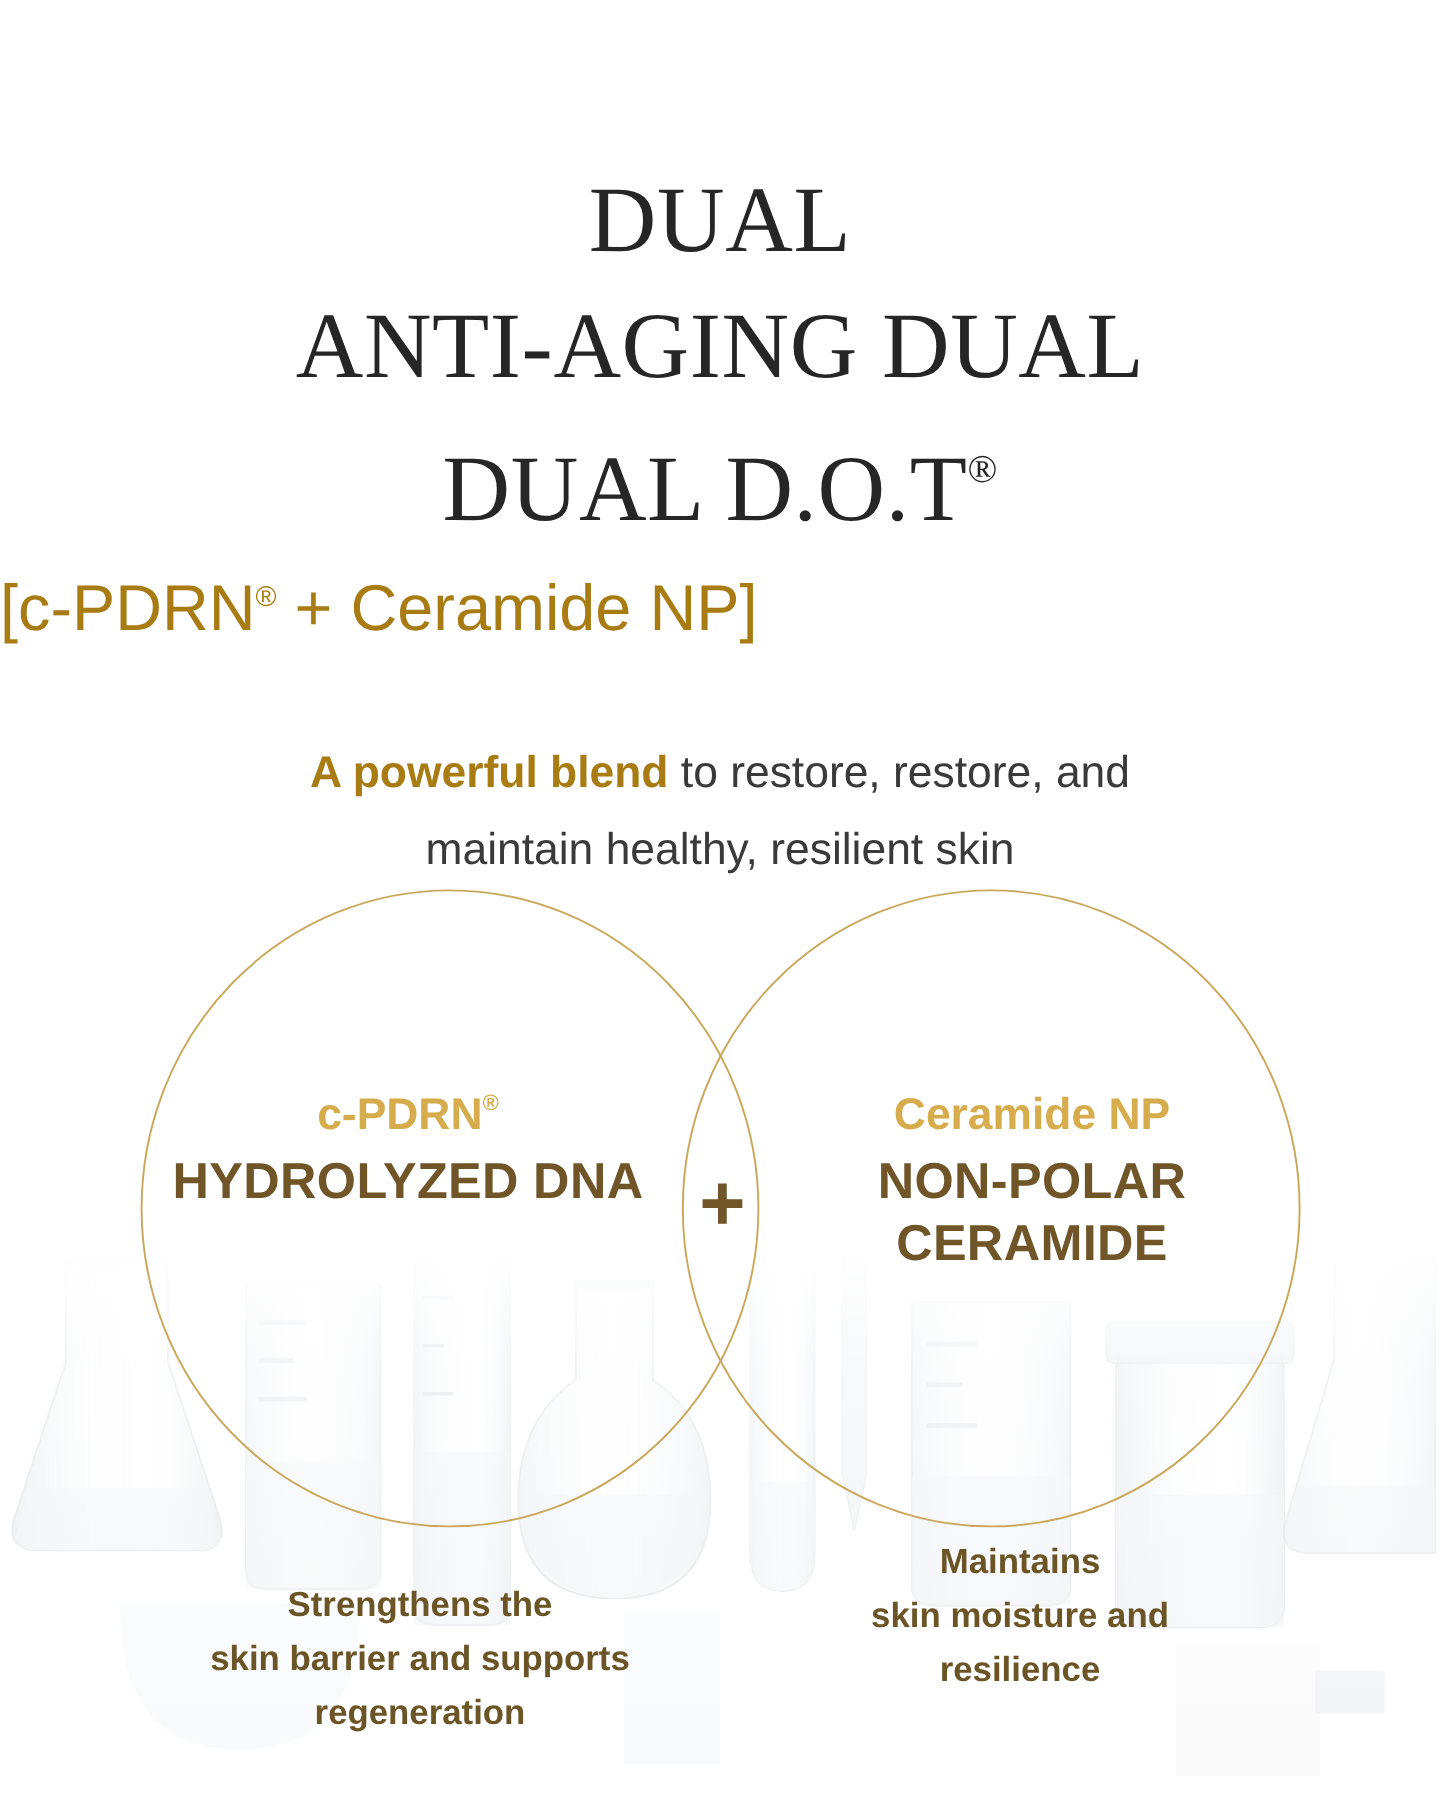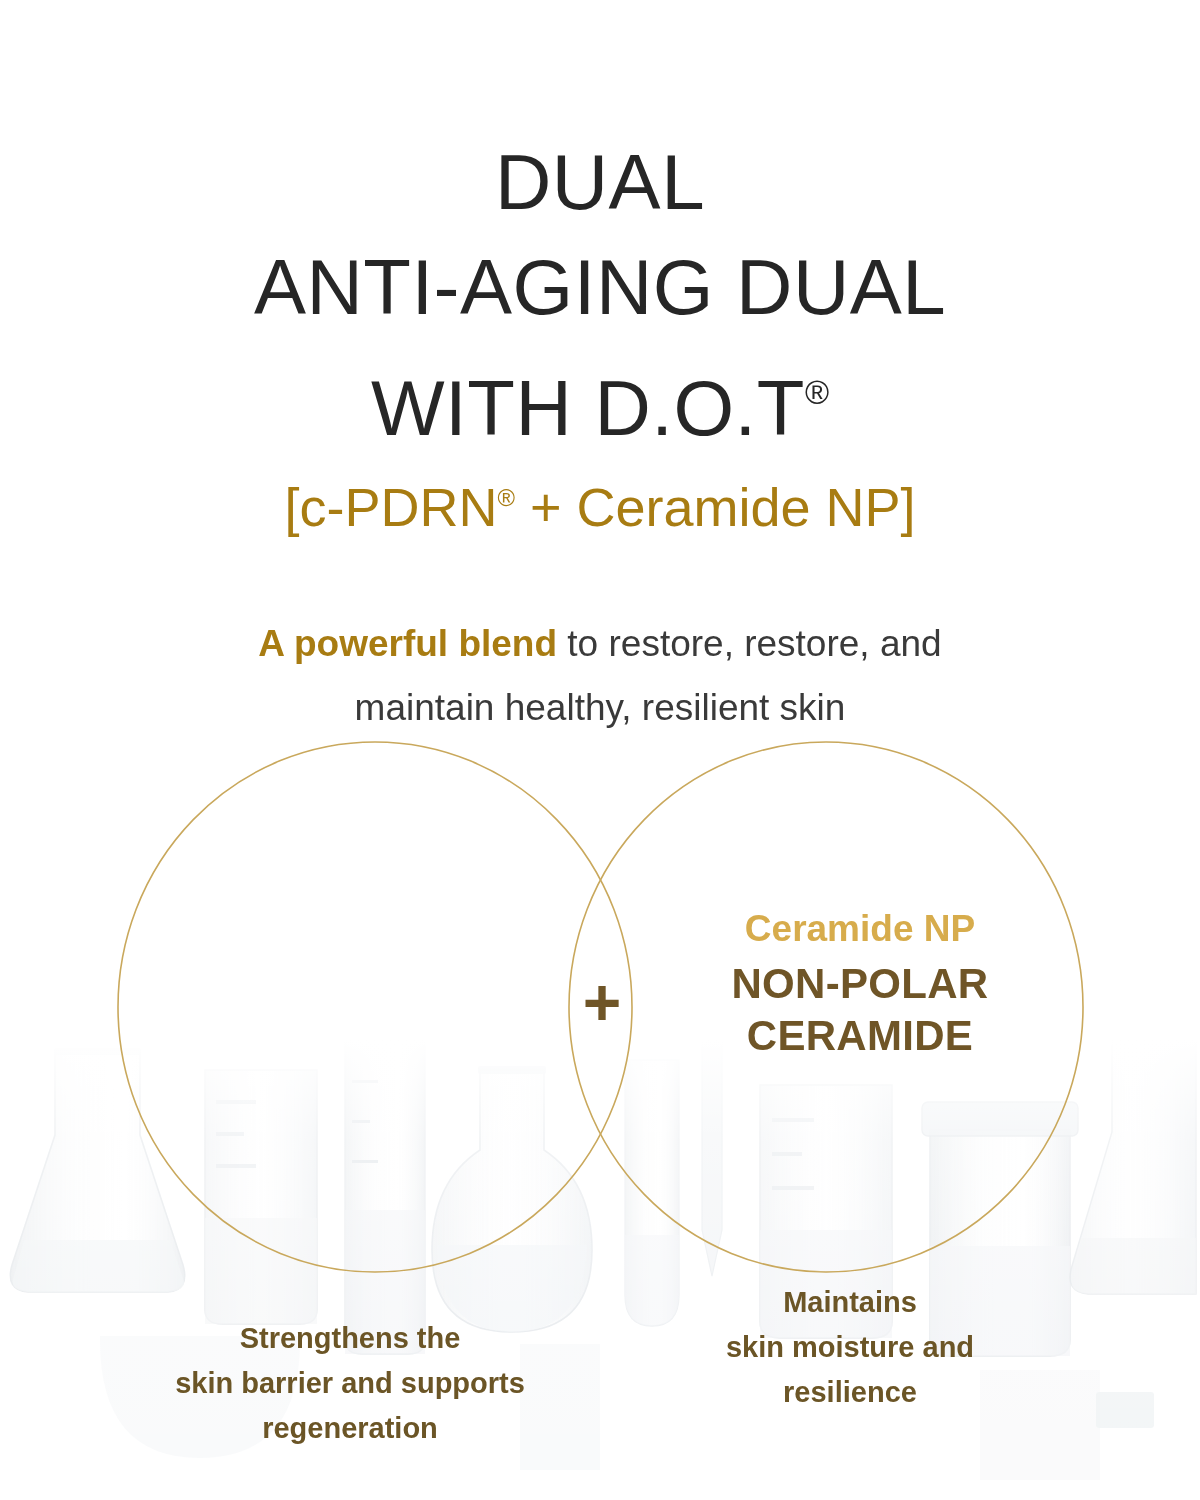--- a/index.html
+++ b/index.html
@@ -41,37 +41,36 @@
     position: absolute;
     left: 0;
     top: 78px;
     width: 1200px;
     text-align: center;
     color: #262626;
     font-size: 78px;
     line-height: 105px;
     font-weight: 300;
     letter-spacing: 0.5px;
-    font-family: Liberation Sans, sans-serif;
+    font-family: Liberation Serif, serif;
     z-index: 3;
     white-space: pre-line;
   }
   .headline .reg {
     font-size: 0.42em;
     vertical-align: 0.95em;
     letter-spacing: 0;
   }
 
   
   .gold-line {
     position: absolute;
     left: 0;
     top: 462px;
     width: 1200px;
-    text-align: center;
     color: #A87C12;
     font-size: 54px;
     line-height: 72px;
     font-weight: 400;
     letter-spacing: 0px;
     z-index: 3;
   }
   .gold-line .reg {
     font-size: 0.44em;
     vertical-align: 0.85em;
@@ -231,33 +230,38 @@
 
       <path d="M100 300 Q100 418 200 418 Q300 418 300 300 L300 296 L100 296 Z" fill="#F4F6F8" opacity="0.55"></path>
       <path d="M520 304 L520 430 L600 430 L600 304 Z" fill="#F3F5F7" opacity="0.5"></path>
       <path d="M980 330 L980 440 L1100 440 L1100 330 Z" fill="#F3F5F7" opacity="0.45"></path>
       <rect x="1096" y="352" width="58" height="36" rx="3" fill="#EFF2F4" opacity="0.8"></rect>
 
       <rect x="0" y="0" width="1200" height="460" fill="url(#fade)"></rect>
     </svg>
   </div>
 
-  <h1 class="headline"><span>DUAL</span><br><span>ANTI-AGING DUAL</span><br><span>WITH D.O.T</span><span class="reg">®</span></h1>
+  <h1 class="headline"><span>DUAL</span><br><span>ANTI-AGING DUAL</span><br><span>DUAL D.O.T</span><span class="reg">®</span></h1>
 
   <div class="gold-line"><span>[</span><span>c-PDRN</span><span class="reg">®</span><span> + </span><span>Ceramide NP</span><span>]</span></div>
 
   <p class="desc"><span class="hl">A powerful blend</span><span> to restore, restore, and</span><br><span>maintain healthy, resilient skin</span></p>
 
   <div id="venn">
     <svg width="1200" height="545" viewBox="0 0 1200 545" xmlns="http://www.w3.org/2000/svg">
       <ellipse cx="375" cy="272" rx="257" ry="265" fill="none" stroke="#C9A85C" stroke-width="1.6"></ellipse>
       <ellipse cx="826" cy="272" rx="257" ry="265" fill="none" stroke="#C9A85C" stroke-width="1.6"></ellipse>
     </svg>
   </div>
 
+  <div class="circle-label" id="label-left">
+    <span class="title"><span>c-PDRN</span><span class="reg">®</span></span>
+    <span class="sub">HYDROLYZED
+DNA</span>
+  </div>
 
   <div class="plus-sign">+</div>
 
   <div class="circle-label" id="label-right">
     <span class="title"><span>Ceramide NP</span><span class="reg"></span></span>
     <span class="sub">NON-POLAR
 CERAMIDE</span>
   </div>
 
   <div class="caption" id="caption-left">Strengthens the

